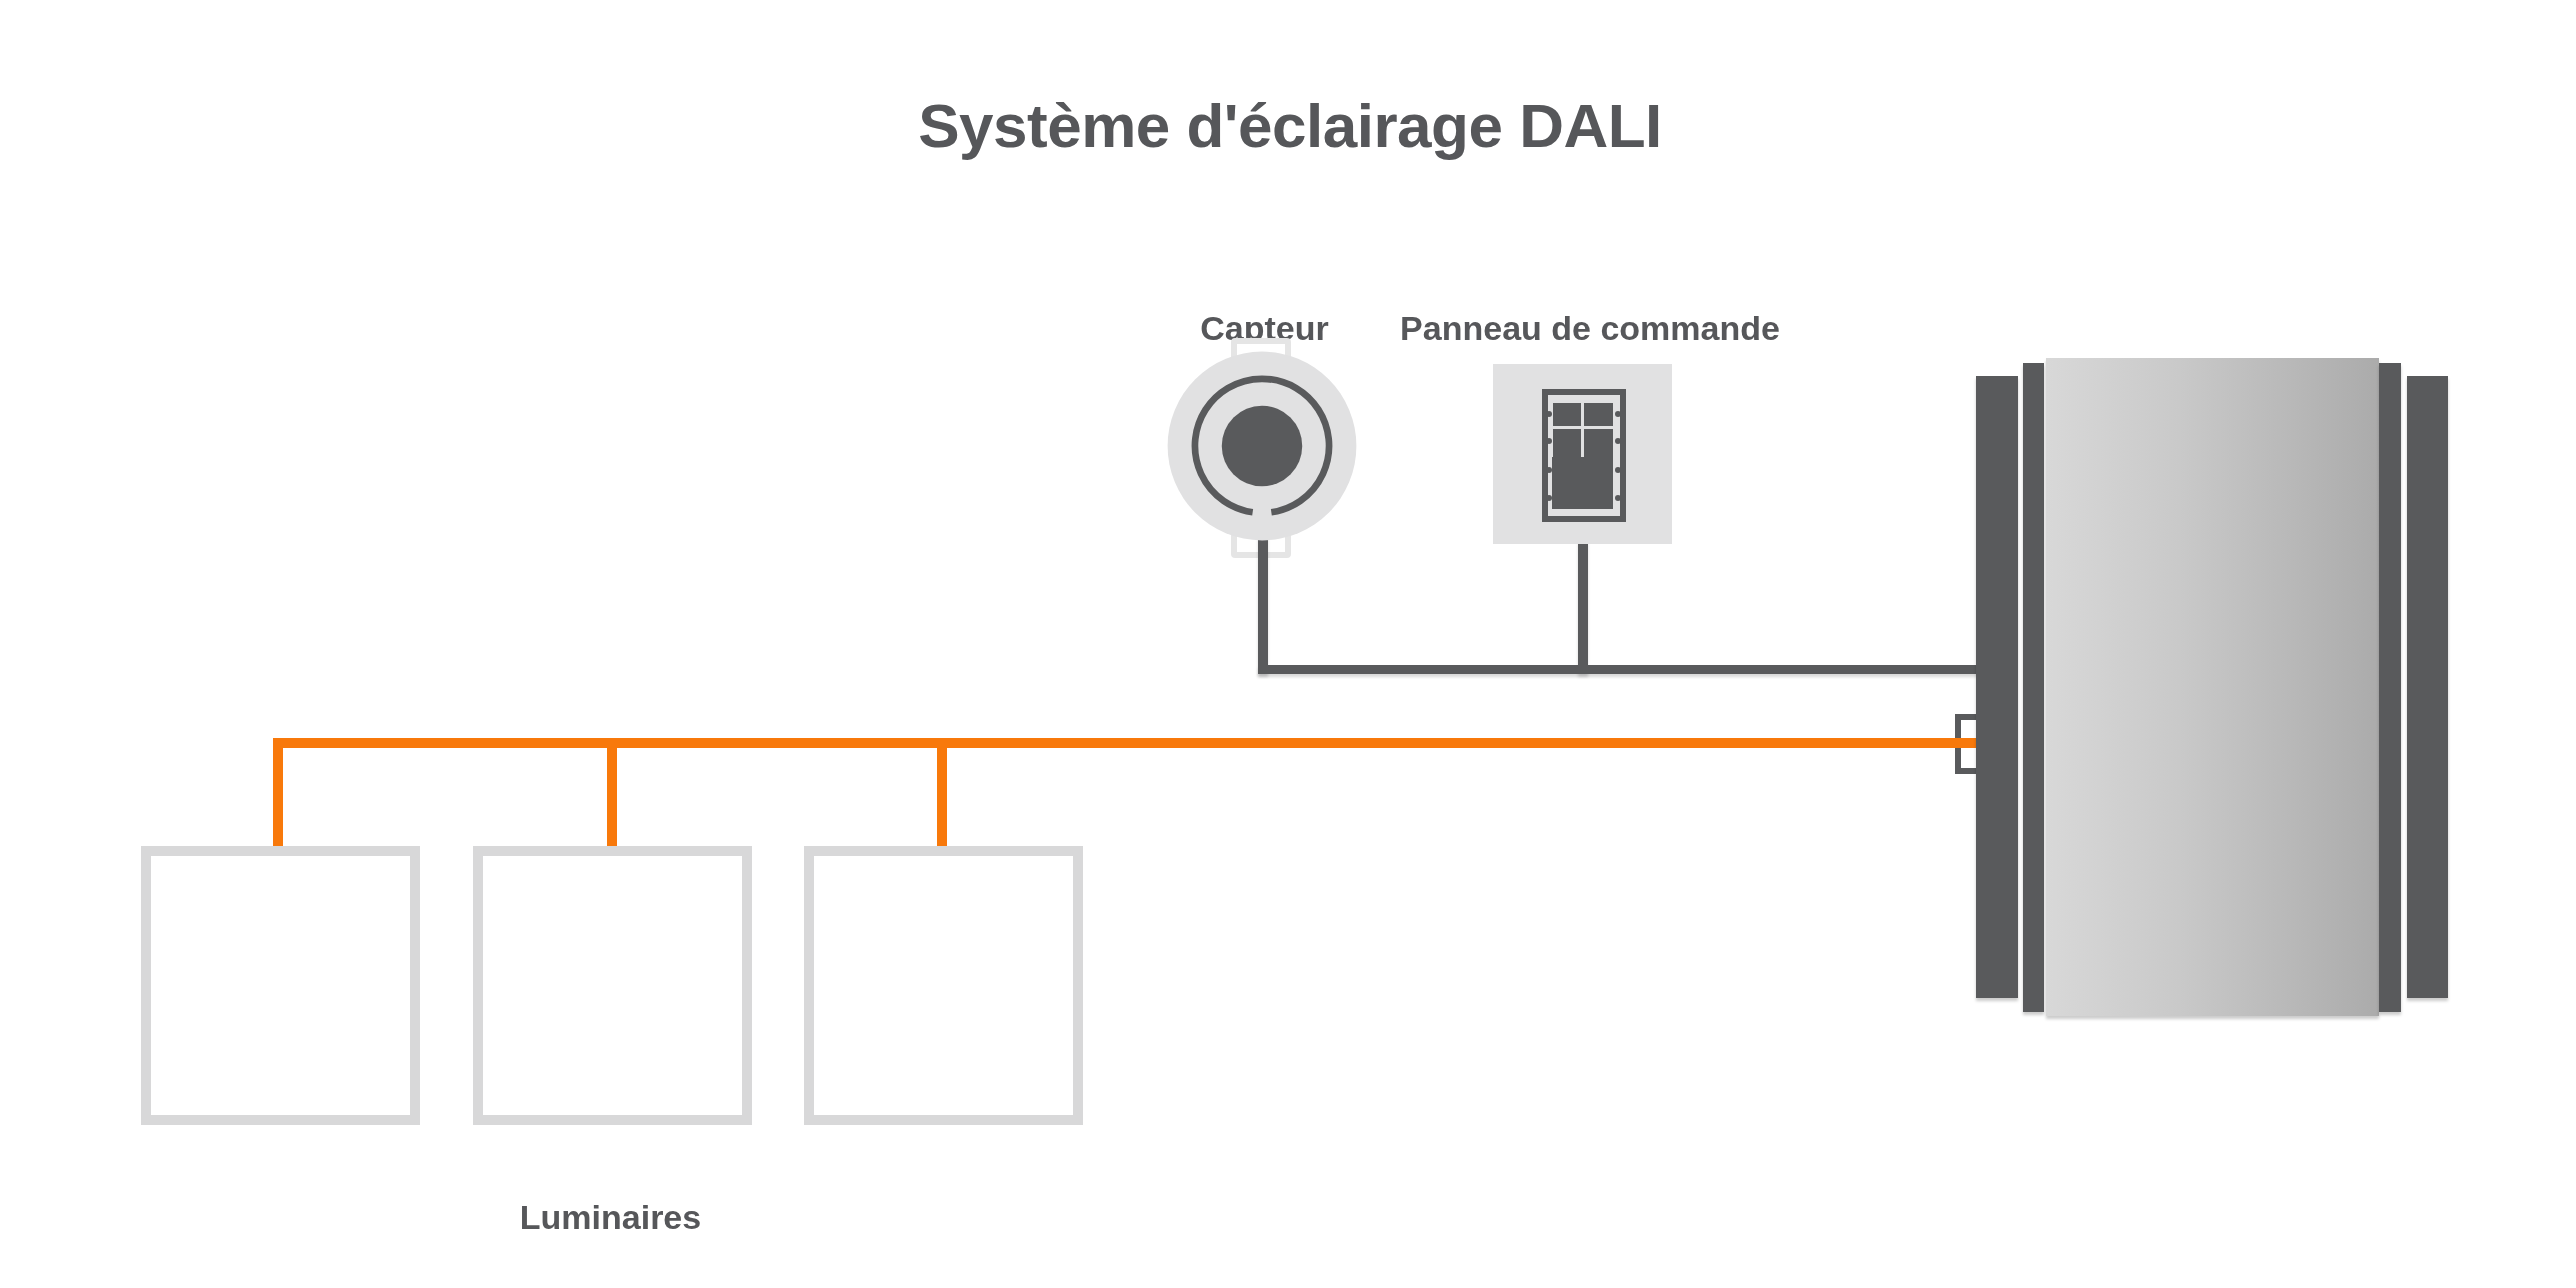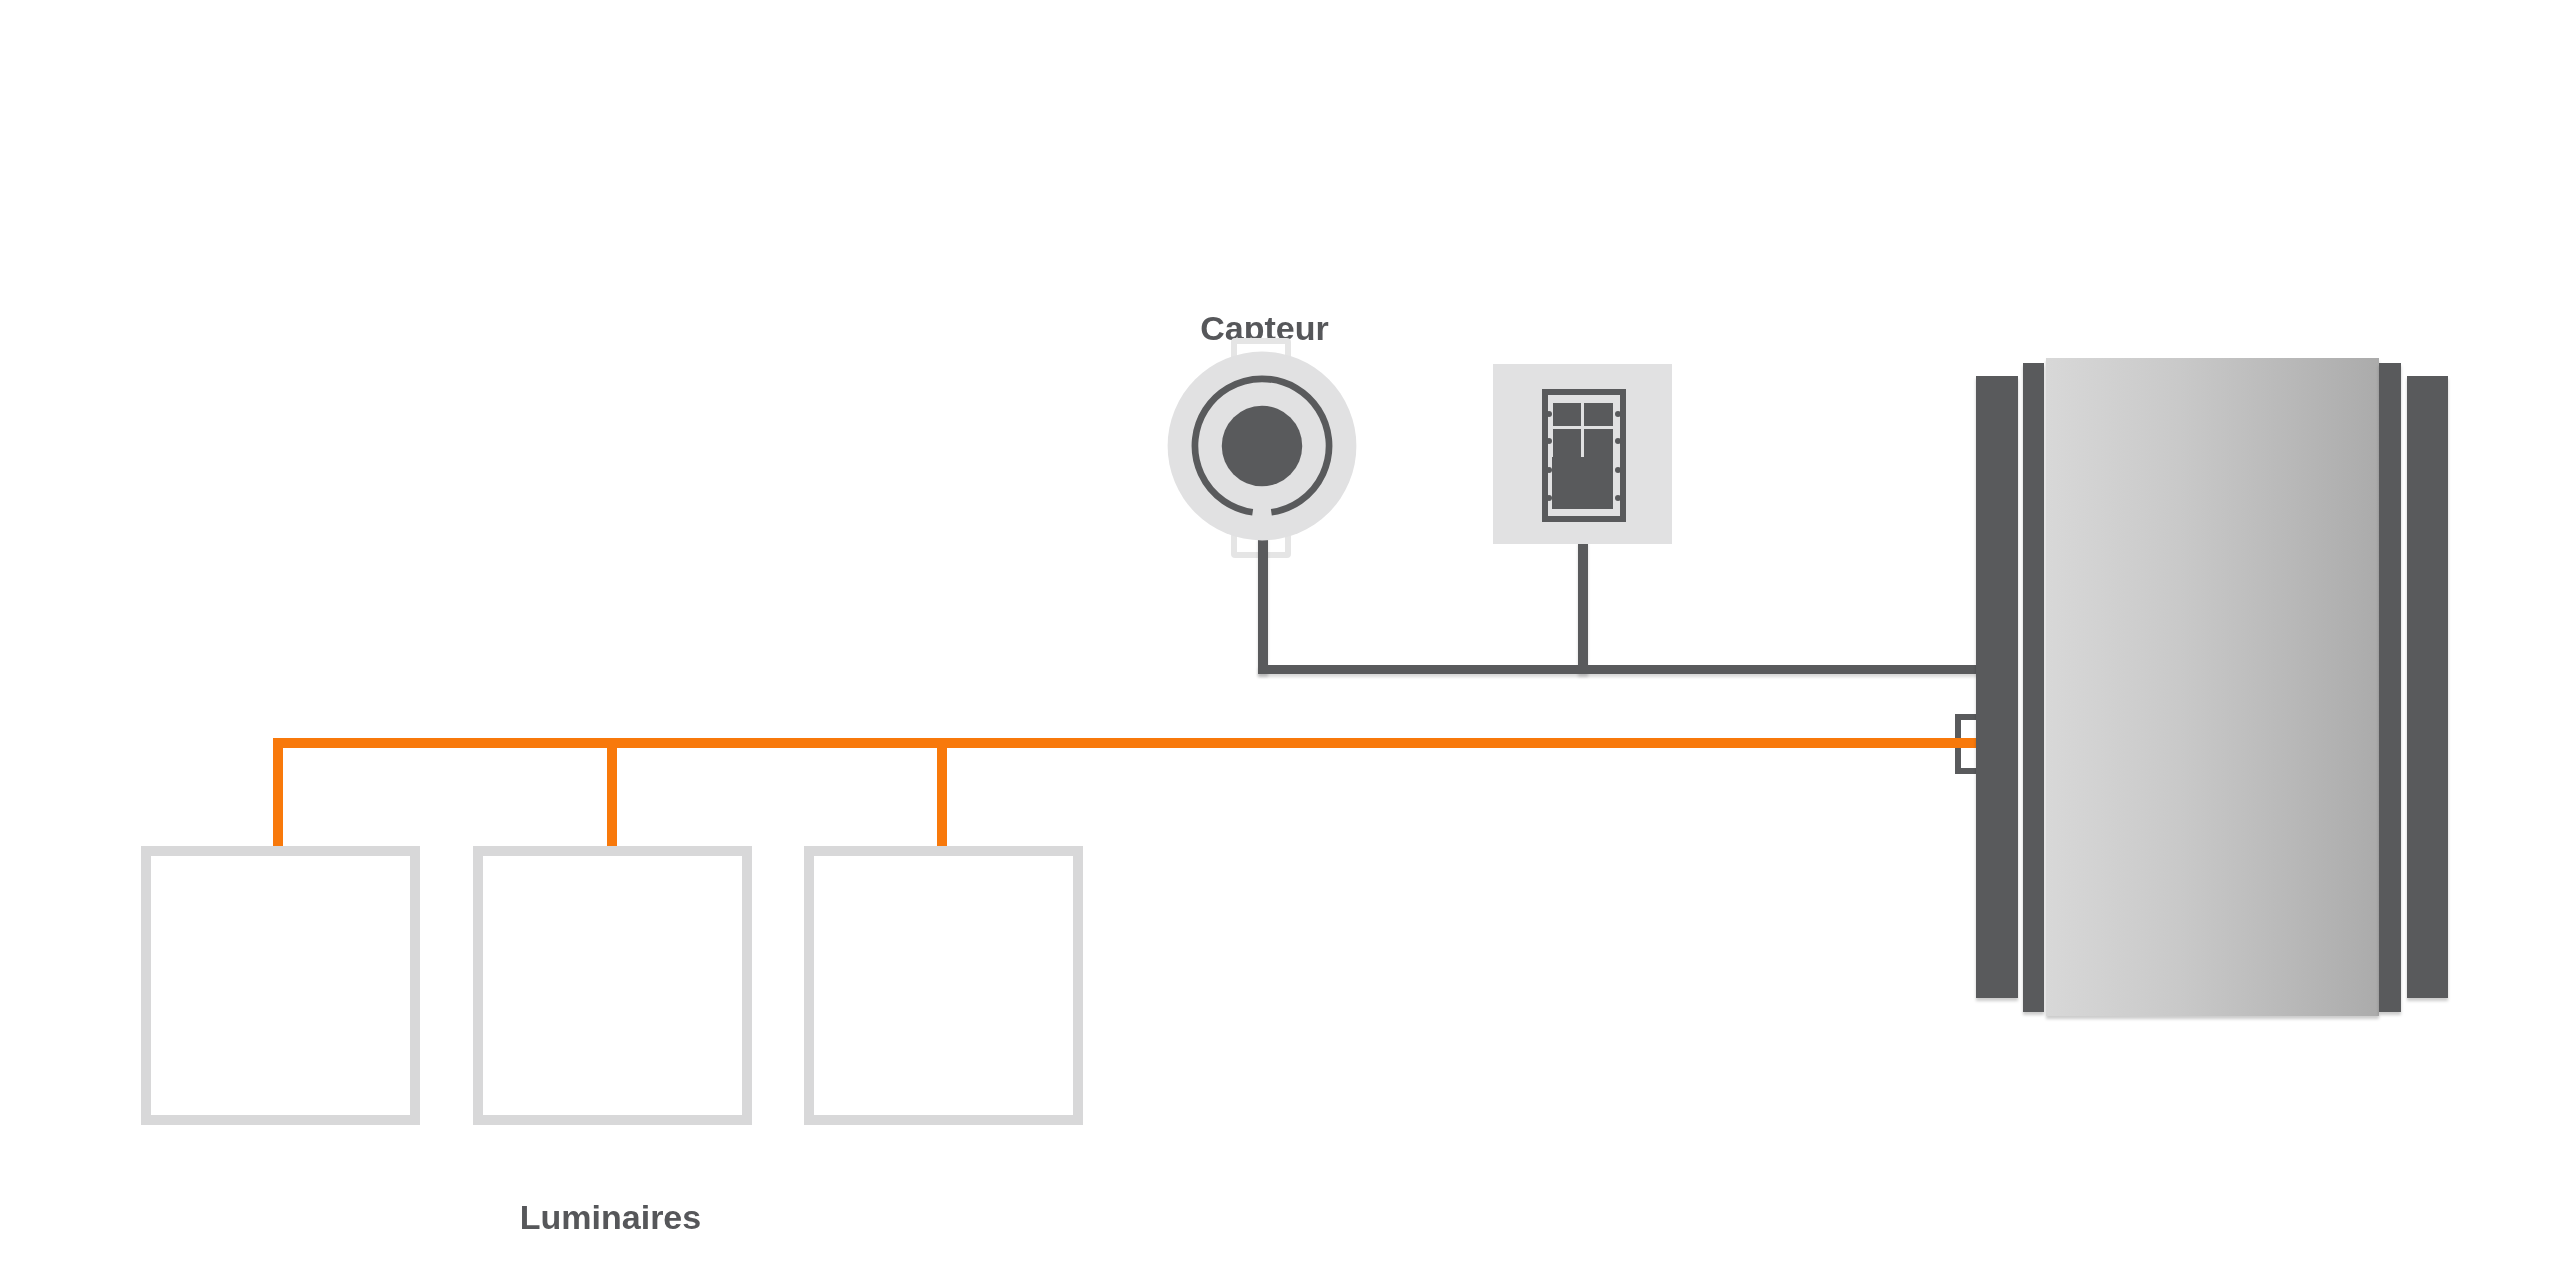--- a/index.html
+++ b/index.html
@@ -28,22 +28,24 @@
   .panel-btn{background:var(--dark-gray,#595A5C);}
   .dot{width:6.2px;height:6.2px;border-radius:50%;background:var(--dark-gray,#595A5C);}
   .tab{width:60px;background:#fff;border:6.2px solid var(--tab-stroke,#E5E5E5);border-radius:4.1px;}
   .socket{background:#fff;border:6.2px solid var(--dark-gray,#595A5C);}
 </style>
 </head>
 <body>
 
 <div class="canvas">
 
+  <div class="abs txt title" style="left:775px;top:90px;width:1030px;">Système d'éclairage DALI</div>
 
   <div class="abs txt lbl" style="left:1110px;top:269px;width:309px;">Capteur</div>
+  <div class="abs txt lbl" style="left:1384px;top:269px;width:412px;">Panneau de commande</div>
   <div class="abs txt lbl" style="left:456px;top:1158px;width:309px;">Luminaires</div>
 
   <div class="abs socket" style="left:1955px;top:714px;width:29px;height:60px;"></div>
 
   <div class="abs orange" style="left:273px;top:738px;width:1703px;height:10.3px;"></div>
   <div class="abs orange" style="left:273px;top:738px;width:10.3px;height:108px;"></div>
   <div class="abs orange" style="left:607px;top:738px;width:10.3px;height:108px;"></div>
   <div class="abs orange" style="left:937px;top:738px;width:10.3px;height:108px;"></div>
 
   <div class="abs lum" style="left:141px;top:846px;"></div>

